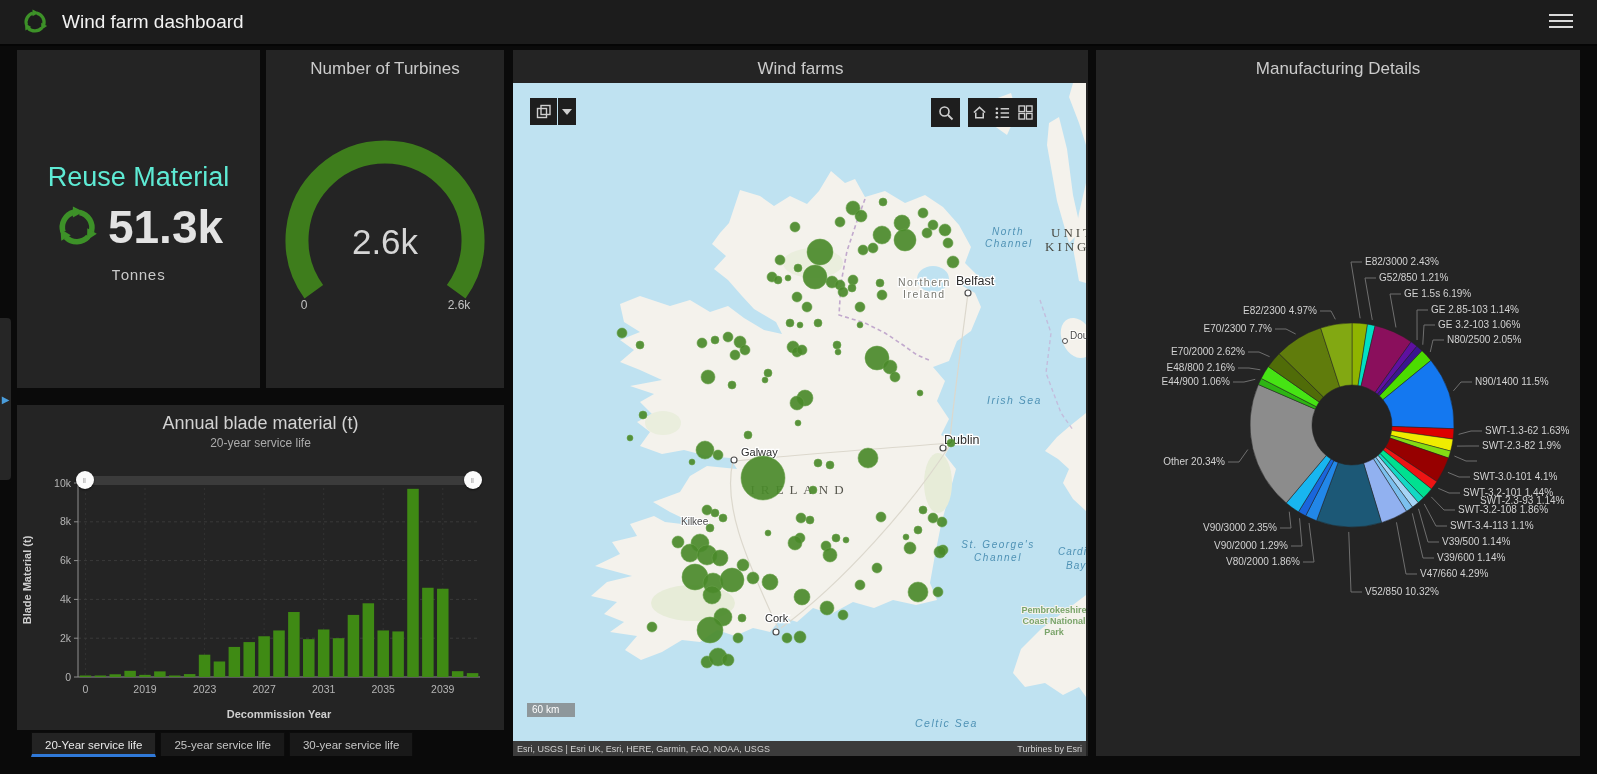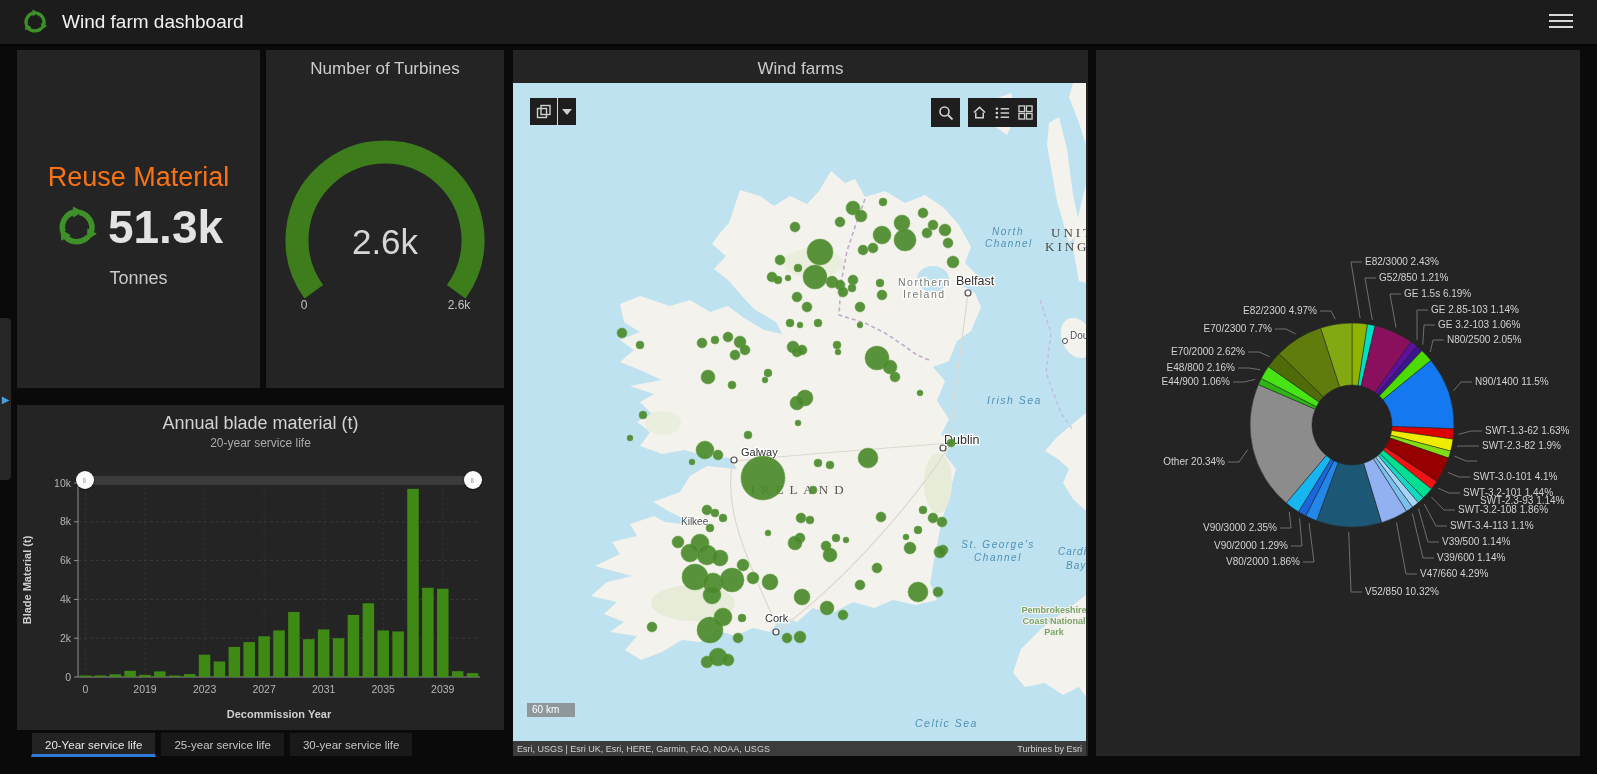--- a/index.html
+++ b/index.html
@@ -13,24 +13,24 @@
   #hdr .title{font-size:19px;color:#f2f2f2;margin-left:13px;}
   #logo{margin-left:21px;width:28px;height:28px;}
   #menu-btn{position:absolute;right:24px;top:14px;width:24px;height:16px;cursor:pointer;}
   #menu-btn div{height:2px;background:#d8d8d8;margin-bottom:4px;}
   
   #edge-tab{position:absolute;left:0;top:318px;width:11px;height:162px;background:#262626;
             border-radius:0 4px 4px 0;display:flex;align-items:center;justify-content:center;}
   #edge-arrow{color:#4a9ddb;font-size:10px;}
   
   #panel-reuse{left:17px;top:50px;width:243px;height:338px;}
-  .reuse-title{position:absolute;top:112px;width:100%;text-align:center;font-size:27px;color:#f97316;}
+  .reuse-title{position:absolute;top:112px;width:100%;text-align:center;font-size:27px;color:#5eead4;}
   .reuse-row{position:absolute;top:150px;width:100%;display:flex;align-items:center;justify-content:center;gap:8px;}
   .reuse-value{font-size:46px;font-weight:bold;color:#e3e3e3;}
-  .reuse-unit{position:absolute;top:218px;width:100%;text-align:center;font-size:18px;color:#c9c9c9;}
+  .reuse-unit{position:absolute;top:218px;width:100%;text-align:center;font-size:15px;color:#c9c9c9;font-family:Liberation Mono, monospace;}
   
   #panel-gauge{left:266px;top:50px;width:238px;height:338px;}
   .gauge-value{position:absolute;top:172px;left:0;right:0;text-align:center;font-size:35px;color:#d6d6d6;}
   .gauge-min{position:absolute;left:26px;top:248px;width:24px;text-align:center;font-size:12px;color:#c2c2c2;}
   .gauge-max{position:absolute;left:172px;top:248px;width:42px;text-align:center;font-size:12px;color:#c2c2c2;}
   
   #panel-blade{left:17px;top:405px;width:487px;height:325px;}
   .blade-title{position:absolute;top:8px;width:100%;text-align:center;font-size:18px;color:#d2d2d2;}
   .blade-sub{position:absolute;top:31px;width:100%;text-align:center;font-size:12px;color:#ababab;}
   #slider-track{position:absolute;left:66px;top:71px;width:396px;height:9px;background:#3b3b3b;border-radius:5px;}
@@ -456,20 +456,21 @@
     </div>
     <div id="scalebar">60 km</div>
   </div>
   <div id="map-attr">
     <span>Esri, USGS | Esri UK, Esri, HERE, Garmin, FAO, NOAA, USGS</span>
     <span>Turbines by Esri</span>
   </div>
 </div>
 
 <div id="panel-pie" class="panel">
+  <div class="ptitle">Manufacturing Details</div>
   <svg id="pie-svg" width="484" height="706">
       <path d="M256,273 A102,102 0 0 1 271.51460573426107,274.18682125381406 L262.08415911147495,335.4654200995349 A40,40 0 0 0 256,335 Z" fill="#8fb400" stroke="#242424" stroke-width="0.5"></path>
       <polyline points="264.16133775766525,268.31170370652035 255,212 266,212" fill="none" stroke="#6f6f6f" stroke-width="1"></polyline>
       <path d="M271.51460573426107,274.18682125381406 A102,102 0 0 1 279.12764122579284,275.65659452519753 L265.06966322580115,336.04180177458727 A40,40 0 0 0 262.08415911147495,335.4654200995349 Z" fill="#00e0c4" stroke="#242424" stroke-width="0.5"></path>
       <polyline points="276.2828930214206,269.93999690328576 269,228 280,228" fill="none" stroke="#6f6f6f" stroke-width="1"></polyline>
       <path d="M279.12764122579284,275.65659452519753 A102,102 0 0 1 315.0744012342183,291.84824043462106 L279.1664318565562,342.3914668371063 A40,40 0 0 0 265.06966322580115,336.04180177458727 Z" fill="#8a0f5c" stroke="#242424" stroke-width="0.5"></path>
       <polyline points="299.94423516443203,277.4402531993184 294,244 305,244" fill="none" stroke="#6f6f6f" stroke-width="1"></polyline>
       <path d="M315.0744012342183,291.84824043462106 A102,102 0 0 1 320.8744143711935,296.2897061370326 L281.44094681223277,344.13321809295394 A40,40 0 0 0 279.1664318565562,342.3914668371063 Z" fill="#5e10a0" stroke="#242424" stroke-width="0.5"></path>
       <polyline points="321.054093793805,290.04727855644165 321,260 332,260" fill="none" stroke="#6f6f6f" stroke-width="1"></polyline>
       <path d="M320.8744143711935,296.2897061370326 A102,102 0 0 1 325.9694468120834,300.7822358676103 L283.4389987498366,345.8949944578864 A40,40 0 0 0 281.44094681223277,344.13321809295394 Z" fill="#3a1690" stroke="#242424" stroke-width="0.5"></path>

